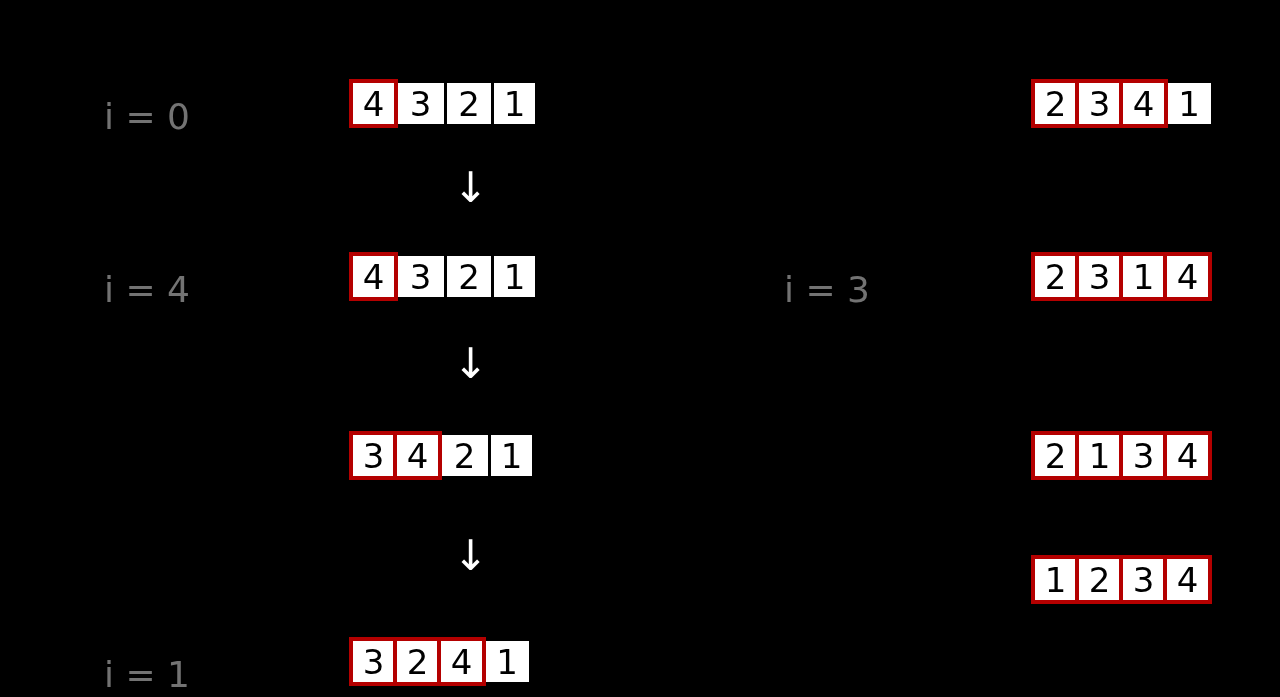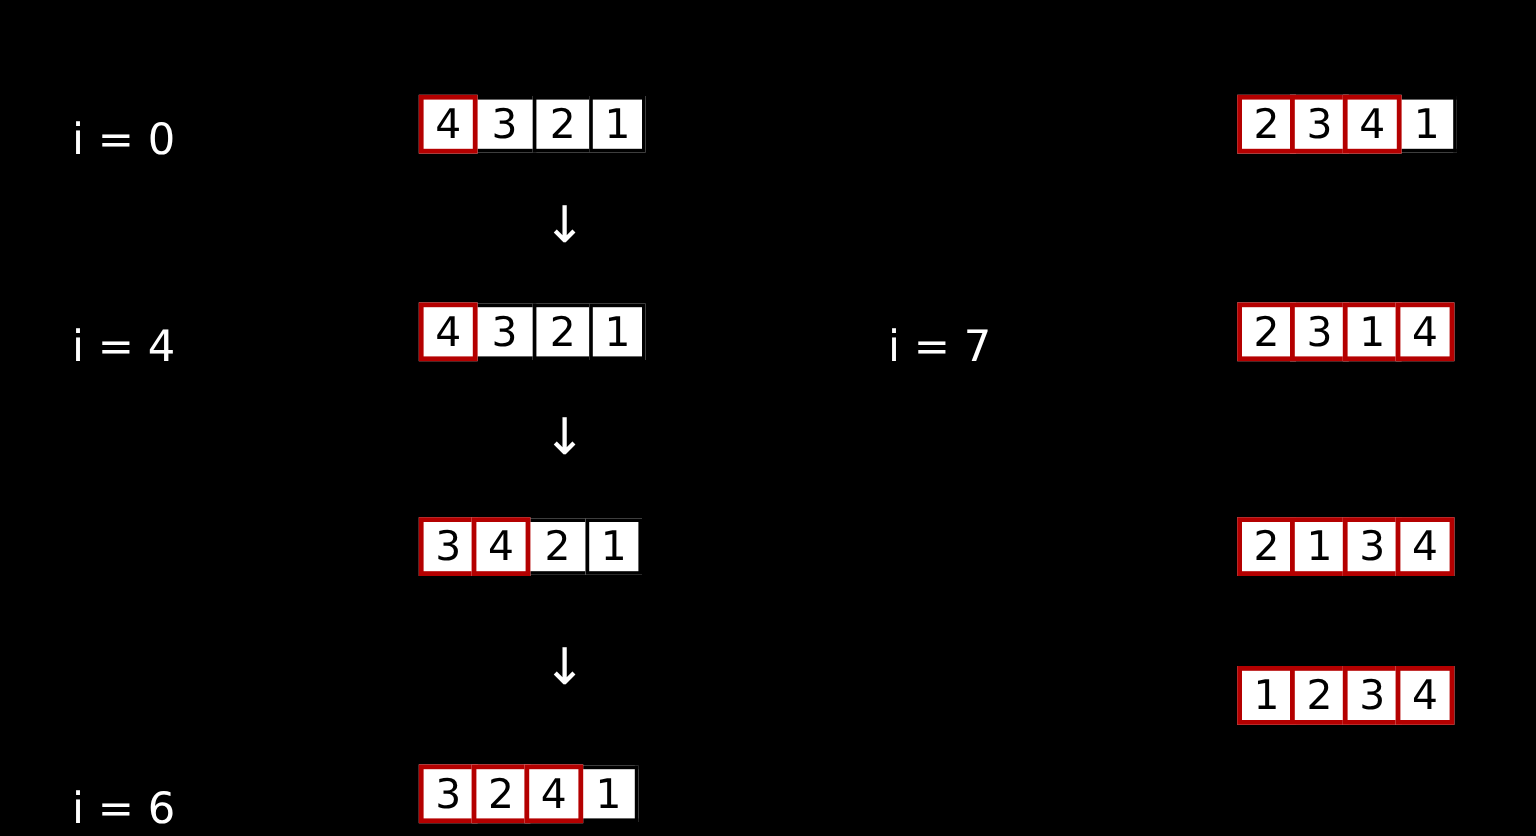--- a/index.html
+++ b/index.html
@@ -26,22 +26,23 @@
   .step {
     position: absolute;
     left: 0;
     width: 480px;
   }
   .label {
     position: absolute;
     top: 16px;
     font-size: 36px;
     font-weight: 400;
-    color: #ffffff;
+    color: #737373;
     white-space: nowrap;
+    margin-left: 44px;
   }
   .col-left  .label { left: -50px; }
   .col-right .label { left: -50px; }
   .array {
     position: absolute;
     top: 0;
     display: flex;
   }
   .col-left  .array { left: 240px; }
   .col-right .array { left: 242px; }
@@ -110,21 +111,21 @@
       </div>
       <div class="step" style="top: 432px;">
         <div class="array">
           <div class="cell hl">3</div>
           <div class="cell hl">4</div>
           <div class="cell normal">2</div>
           <div class="cell normal last">1</div>
         </div>
       </div>
       <div class="step" style="top: 638px;">
-        <div class="label">i = 6</div>
+        <div class="label">i = 1</div>
         <div class="array">
           <div class="cell hl">3</div>
           <div class="cell hl">2</div>
           <div class="cell hl">4</div>
           <div class="cell normal last">1</div>
         </div>
       </div>
       <div class="arrow" style="left: 343px; top: 166.5px;">↓</div>
       <div class="arrow" style="left: 343px; top: 342.5px;">↓</div>
       <div class="arrow" style="left: 343px; top: 535px;">↓</div>
@@ -132,21 +133,21 @@
   <div class="col col-right">
       <div class="step" style="top: 80px;">
         <div class="array">
           <div class="cell hl">2</div>
           <div class="cell hl">3</div>
           <div class="cell hl">4</div>
           <div class="cell normal last">1</div>
         </div>
       </div>
       <div class="step" style="top: 253px;">
-        <div class="label">i = 7</div>
+        <div class="label">i = 3</div>
         <div class="array">
           <div class="cell hl">2</div>
           <div class="cell hl">3</div>
           <div class="cell hl">1</div>
           <div class="cell hl">4</div>
         </div>
       </div>
       <div class="step" style="top: 432px;">
         <div class="array">
           <div class="cell hl">2</div>

